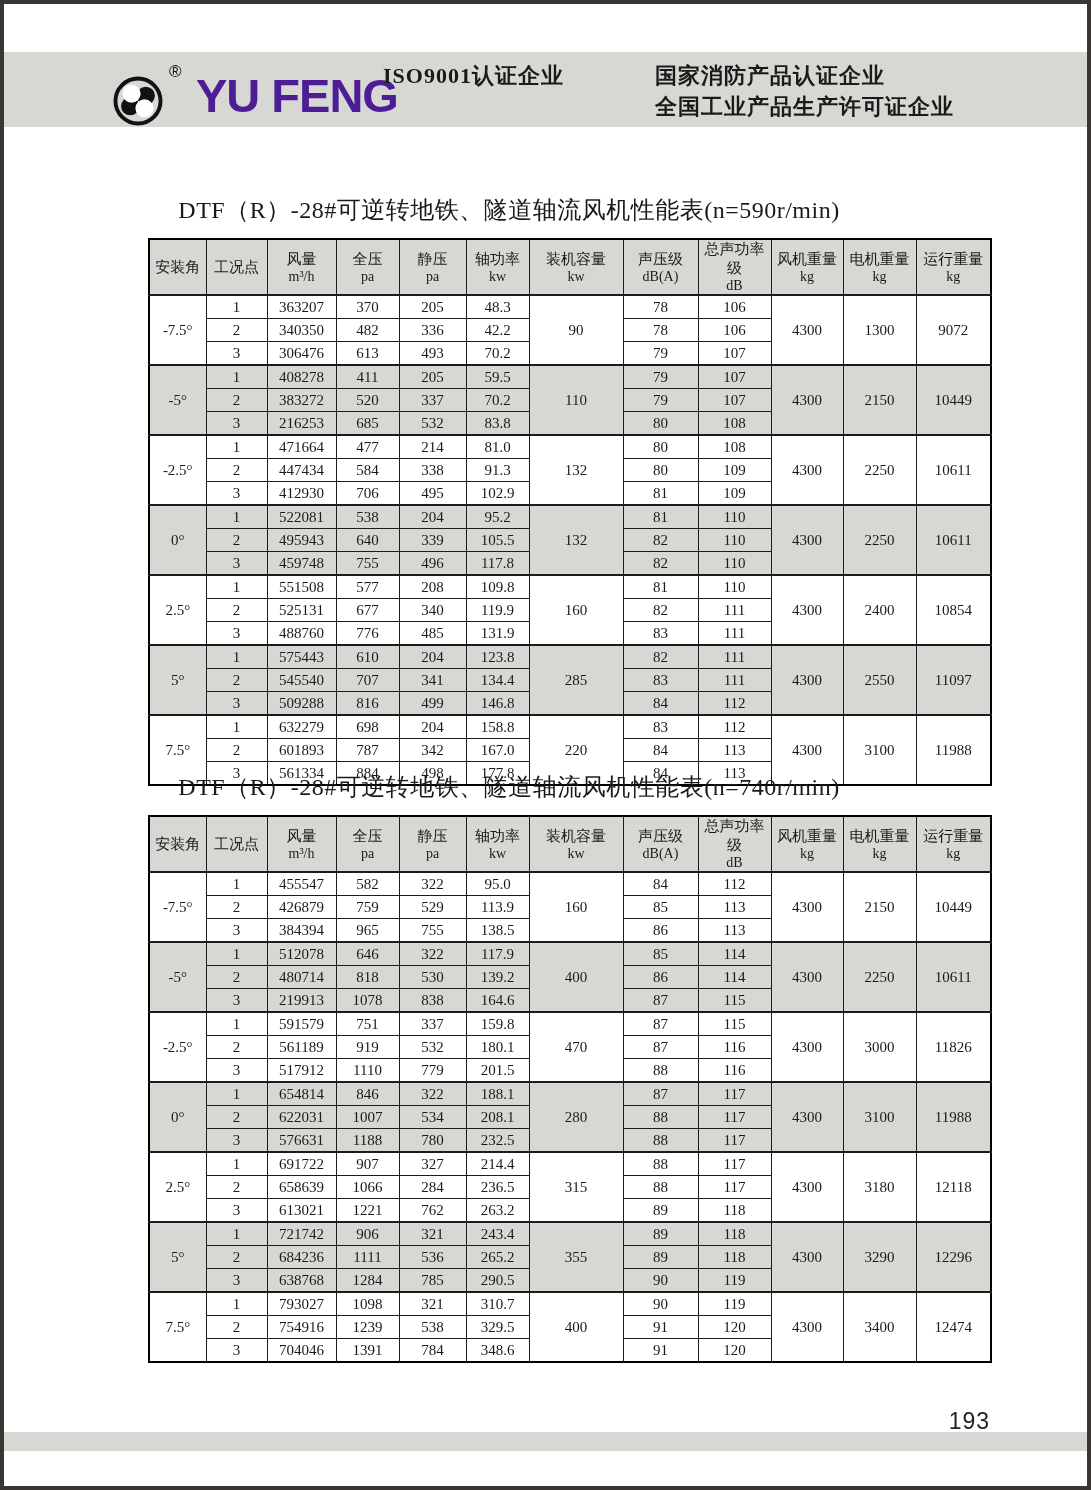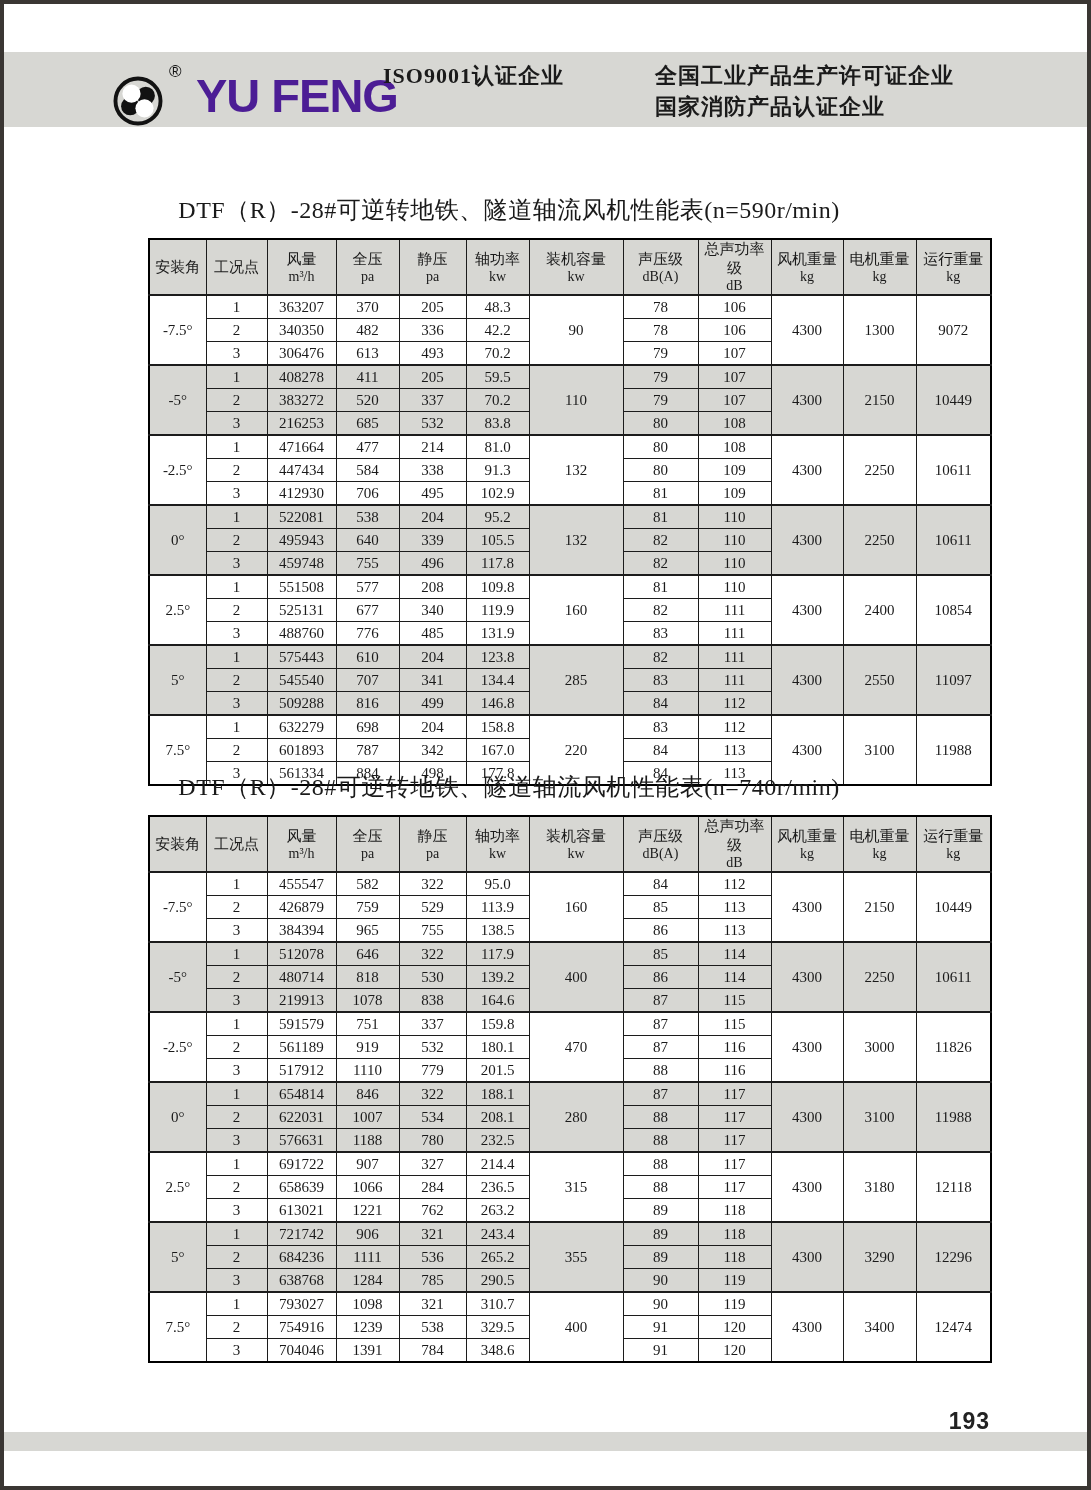--- a/index.html
+++ b/index.html
@@ -67,21 +67,21 @@
   }
   .col-name{font-size:15px;line-height:19px;}
   .col-unit{font-size:14px;line-height:16px;}
   table.perf td{height:22px;line-height:22px;}
   table.perf tbody.shaded td{background:var(--gray);}
   table.perf tbody tr:first-child td{border-top:2px solid var(--line);}
   
   .pageno{
     position:absolute;top:1404px;right:97px;z-index:2;
     font-family:"Liberation Sans","DejaVu Sans",sans-serif;
-    font-weight:700;font-size:23px;letter-spacing:1px;color:#222;
+    font-weight:400;font-size:23px;letter-spacing:1px;color:#222;
   }
   .footer-bar{
     position:absolute;left:0;right:0;top:1428px;height:19px;
     background:var(--gray);
   }
 </style>
 </head>
 <body>
 
 <div class="page">
@@ -96,22 +96,22 @@
         <circle cx="37.5" cy="38.5" r="10.5" fill="#ffffff"></circle>
       </svg>
       <span class="reg">®</span>
       <span class="brandname">YU FENG</span>
     </div>
     <div class="certs">
       <div class="cert-col1">
         <div>ISO9001认证企业</div>
       </div>
       <div class="cert-col2">
+        <div>国家消防产品认证企业</div>
         <div>全国工业产品生产许可证企业</div>
-        <div>国家消防产品认证企业</div>
       </div>
     </div>
   </div>
 
   <div class="tbl-wrap" style="top:192px;">
     <div class="tbl-title">DTF（R）-28#可逆转地铁、隧道轴流风机性能表(n=590r/min)</div>
     <table class="perf">
         <colgroup>
           <col style="width: 57px;">
           <col style="width: 61px;">

